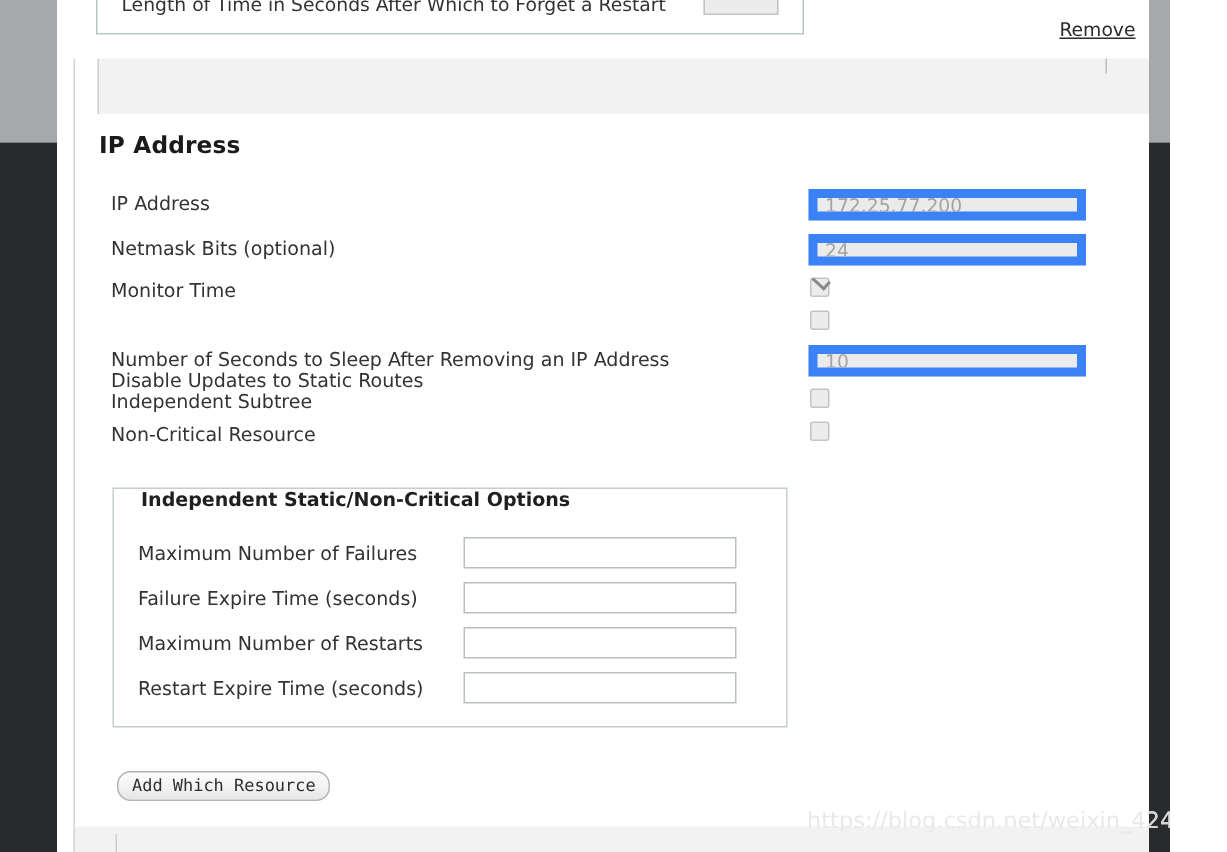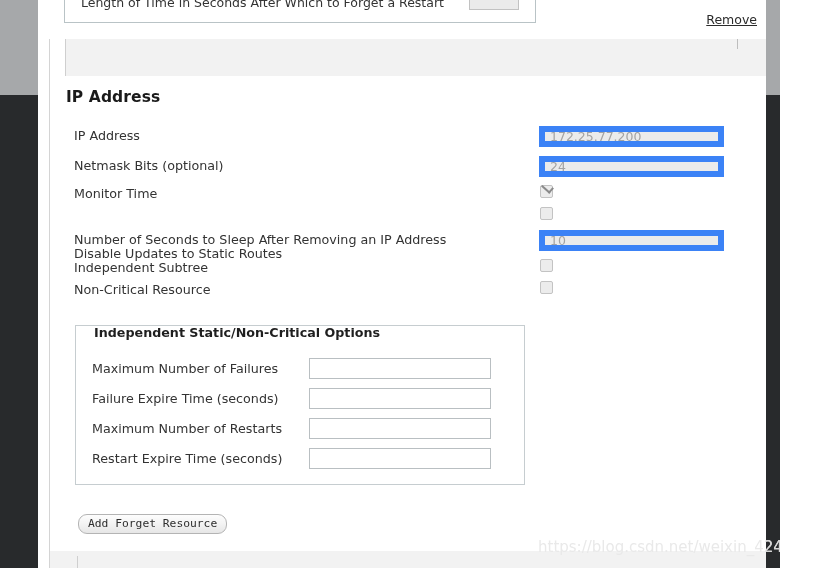--- a/index.html
+++ b/index.html
@@ -300,21 +300,21 @@
       <div class="sub-label" style="top: 361px;">Maximum Number of Failures</div>
       <input type="text" class="sub-input" style="top: 358px;">
       <div class="sub-label" style="top: 391px;">Failure Expire Time (seconds)</div>
       <input type="text" class="sub-input" style="top: 388px;">
       <div class="sub-label" style="top: 421px;">Maximum Number of Restarts</div>
       <input type="text" class="sub-input" style="top: 418px;">
       <div class="sub-label" style="top: 451px;">Restart Expire Time (seconds)</div>
       <input type="text" class="sub-input" style="top: 448px;">
     </div>
 
-  <button class="add-child-btn">Add Forget Resource</button>
+  <button class="add-child-btn">Add Which Resource</button>
 
   <div class="bottom-strip"></div>
   <div class="bottom-strip-railL"></div>
   <div class="bottom-strip-rail"></div>
 
   <div class="watermark">https://blog.csdn.net/weixin_42446031</div>
   <div class="watermark-over">
     <span>https://blog.csdn.net/weixin_42446031</span>
   </div>
 

